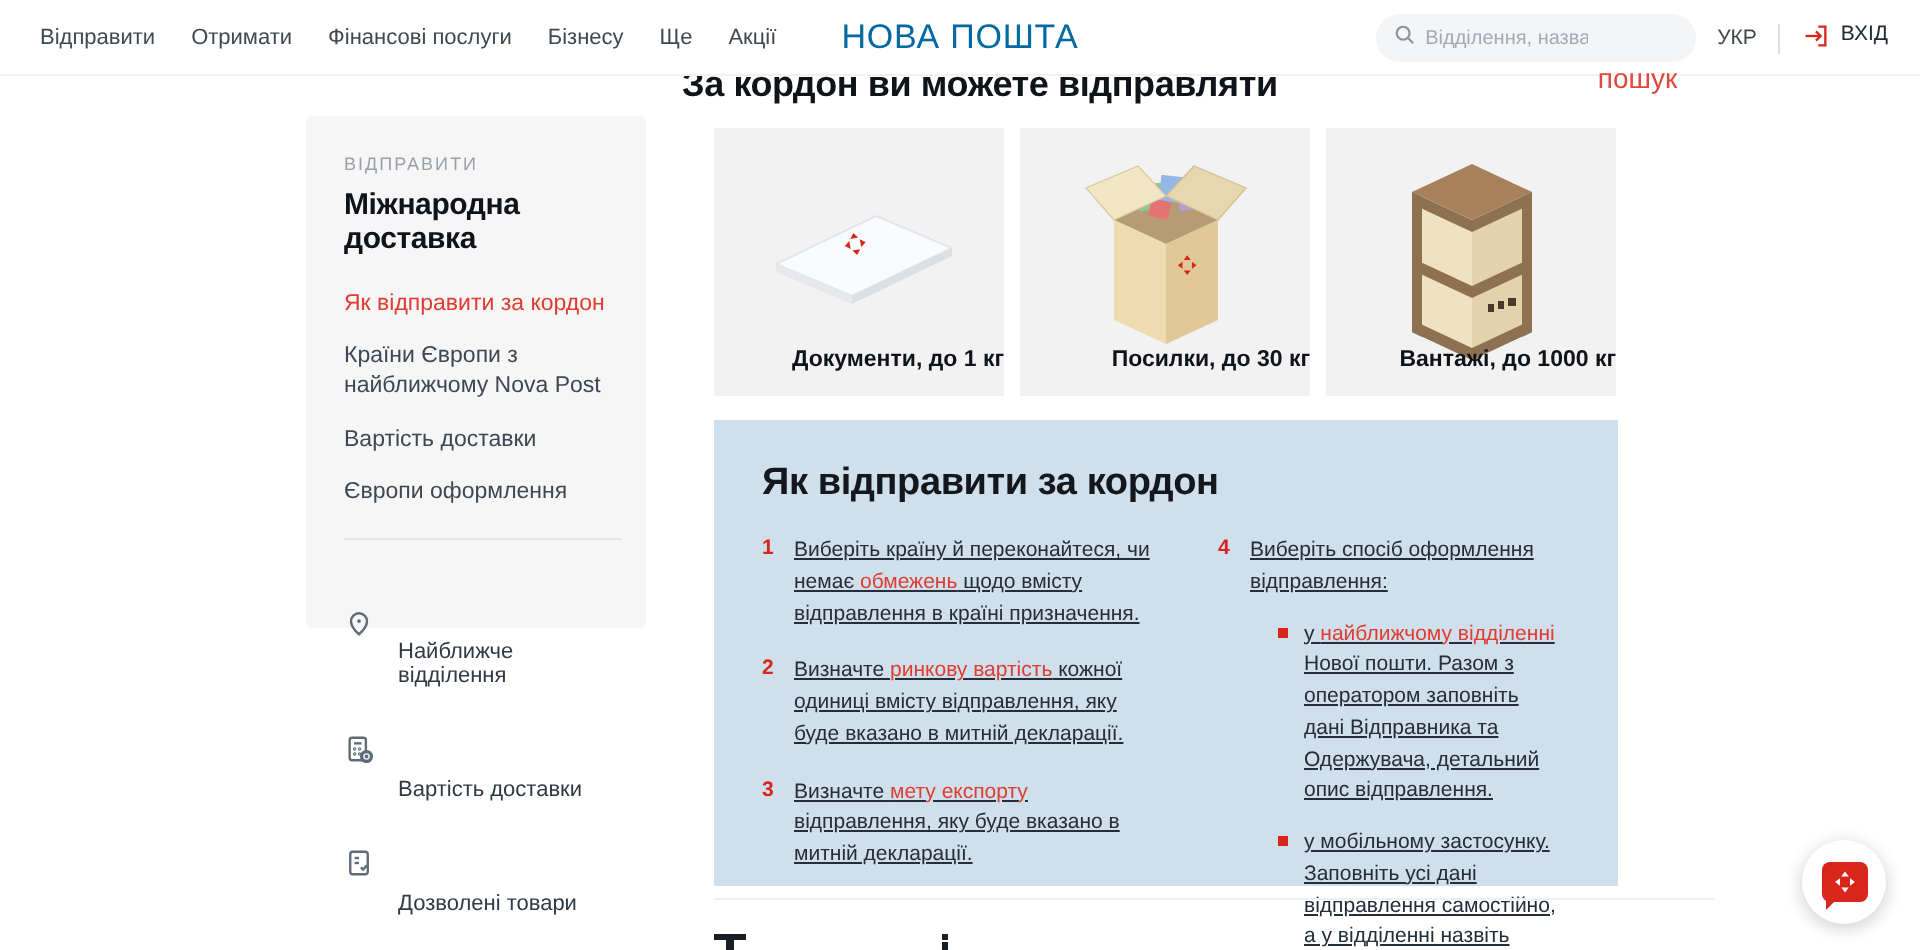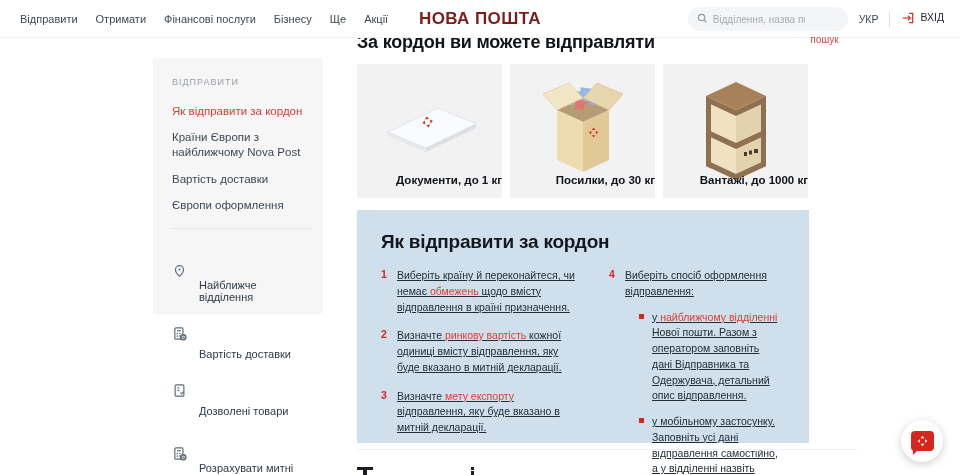--- a/index.html
+++ b/index.html
@@ -7,46 +7,46 @@
   body {
     position:relative; overflow:hidden; background:#fff;
     font-family:"Liberation Sans","DejaVu Sans",sans-serif; color:#222;
   }
   
   .header { position:absolute; top:0; left:0; right:0; height:38px; background:#fff;
             border-bottom:1px solid #f1f1f1; z-index:10; }
   .nav { position:absolute; left:20px; top:0; height:38px; display:flex; align-items:center; gap:18px; }
   .nav-item { font-size:11px; color:#3f4850; cursor:pointer; white-space:nowrap; }
   .logo { position:absolute; left:50%; top:50%; transform:translate(-50%,-50%);
-          font-size:17px; font-weight:bold; letter-spacing:.4px; color:#7f1d1d; cursor:pointer; white-space:nowrap; }
+          font-size:17px; font-weight:normal; letter-spacing:.4px; color:#0369a1; cursor:pointer; white-space:nowrap; }
   .header-right { position:absolute; right:16px; top:0; height:38px; display:flex; align-items:center; gap:11px; }
   .search-pill { width:160px; height:24px; background:#f4f5f7; border-radius:13px;
                  display:flex; align-items:center; padding:0 9px; gap:5px; }
   .search-pill svg { flex:none; }
   .search-input { border:none; background:transparent; outline:none; width:100%;
                   font-size:10px; color:#555; font-family:inherit; min-width:0; }
   .search-input::placeholder { color:#a2abb5; }
-  .search-btn { font-size:10px; color:#e0473d; cursor:pointer; white-space:nowrap; background:none; border:none; font-family:inherit;margin-top:40px; }
+  .search-btn { font-size:14px; color:#e0473d; cursor:pointer; white-space:nowrap; background:none; border:none; font-family:inherit;margin-top:40px; }
   .lang { font-size:10.5px; color:#3f4850; cursor:pointer; }
   .hdr-divider { width:1px; height:15px; background:#dcdfe3; }
   .login { display:flex; align-items:flex-start; gap:5px; font-size:10.5px; color:#23292f; cursor:pointer; }
   
   .sidebar { position:absolute; left:153px; top:58px; width:170px; height:256px;
              background:#f6f6f7; border-radius:3px; padding:19px 12px 0 19px; }
   .sb-label { font-size:9px; letter-spacing:1px; color:#9aa0a8; }
   .sb-title { font-size:15px; font-weight:bold; color:#101418; margin-top:7px; letter-spacing:-.2px; }
   .sb-links { margin-top:17px; }
   .sb-link { font-size:11.5px; color:#3e4854; line-height:1.32; margin-bottom:11px; cursor:pointer; }
   .sb-link.active { color:#e03c31; }
   .sb-divider { height:1px; background:#e4e4e6; margin:15px 0 14px 0; }
   .tool-row { display:flex; align-items:center; gap:12px; margin-bottom:9px; cursor:pointer; }
   .tool-row svg { flex:none; }
   .tool-label { font-size:11px; color:#2f3a45;margin-top:36px; }
   
-  .main-title { position:absolute; left:357px; top:32px; font-size:18px; font-weight:bold;
+  .main-title { position:absolute; left:341px; top:32px; font-size:18px; font-weight:bold;
                 color:#101418; letter-spacing:-.2px; }
   .cards { position:absolute; left:357px; top:64px; display:flex; gap:8px; }
   .card { width:145px; height:134px; background:#f2f2f3; position:relative; }
   .card-art { position:absolute; top:10px; left:0; right:0; display:flex; justify-content:center; }
   .card-label { position:absolute; bottom:12px; left:0; right:0; text-align:right;
                 font-size:11.5px; font-weight:bold; color:#101418; }
   
   .howto { position:absolute; left:357px; top:210px; width:452px; height:233px;
            background:#cfdfeb; padding:21px 20px 0 24px; }
   .howto-title { font-size:19px; font-weight:bold; color:#14181d; letter-spacing:-.2px; }
@@ -110,20 +110,21 @@
             <path d="M12 8l4 4-4 4"></path>
         </svg>
       </span>
       <span>ВХІД</span>
     </span>
   </div>
 </div>
 
 <div class="sidebar">
   <div class="sb-label">ВІДПРАВИТИ</div>
+  <div class="sb-title">Міжнародна доставка</div>
   <div class="sb-links">
       <div class="sb-link active">Як відправити за кордон</div>
       <div class="sb-link">Країни Європи з найближчому Nova Post</div>
       <div class="sb-link">Вартість доставки</div>
       <div class="sb-link">Європи оформлення</div>
     </div>
   <div class="sb-divider"></div>
   <div id="sb-tools">
       <div class="tool-row">
         <span><svg width="15" height="15" viewBox="0 0 24 24" fill="none" stroke="#5f6b78" stroke-width="1.9">

